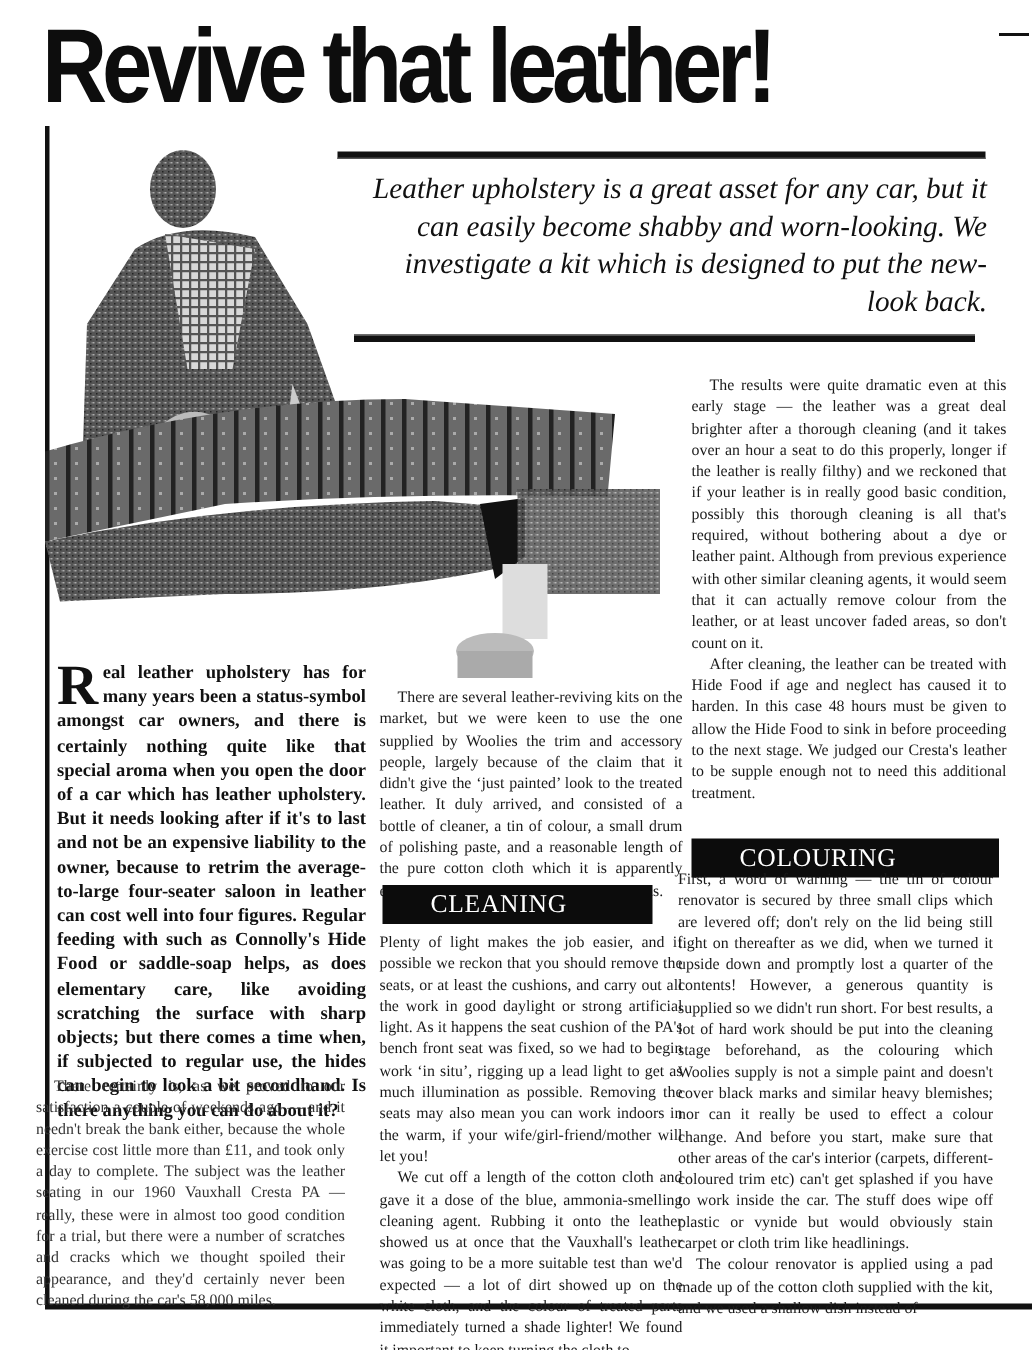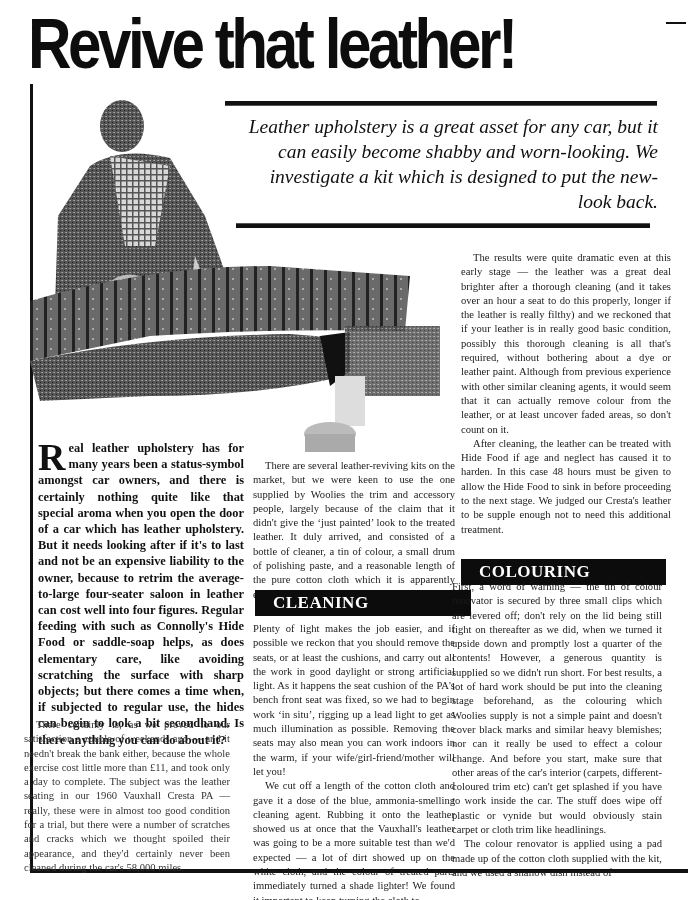--- a/index.html
+++ b/index.html
@@ -15,22 +15,22 @@
   .col{position:absolute;font-size:10.6px;line-height:14.3px;text-align:justify;}
   .col p{margin:0;text-indent:12px;}
   .col p.noindent{text-indent:0;}
   .intro{left:38px;top:440px;width:206px;font-weight:bold;font-size:12.4px;line-height:16.2px;color:#111;}
   .intro .dropcap{float:left;font-size:38px;line-height:30px;font-weight:bold;margin:2px 3px 0 0;}
   .col1b{left:24px;top:718px;width:206px;color:#333;}
   .col2a{left:253px;top:459px;width:202px;}
   .col2b{left:253px;top:622px;width:202px;}
   .col3a{left:461px;top:251px;width:210px;}
   .col3b{left:452px;top:580px;width:210px;}
-  .section-head{position:absolute;background:#0c0c0c;color:#fff;font-family:"Liberation Serif",serif;font-weight:bold;font-size:17px;letter-spacing:0.5px;padding-left:18px;box-sizing:border-box;line-height:26px;}
-  .head-cleaning{left:255px;top:590px;width:216px;height:26px;}
+  .section-head{position:absolute;background:#0c0c0c;color:#fff;font-family:"Liberation Serif",serif;font-weight:normal;font-size:17px;letter-spacing:0.5px;padding-left:32px;box-sizing:border-box;line-height:26px;}
+  .head-cleaning{left:255px;top:590px;width:180px;height:26px;}
   .head-colouring{left:461px;top:559px;width:205px;height:26px;}
   .page-num{position:absolute;left:30px;top:883px;font-family:Liberation Mono, monospace;font-size:11px;color:#111;margin-top:22px;}
 </style>
 </head>
 <body>
 
 <div class="title">Revive that leather!</div>
 <div class="title-rule-right"></div>
 <div class="frame-left"></div>
 <div class="frame-bottom"></div>

